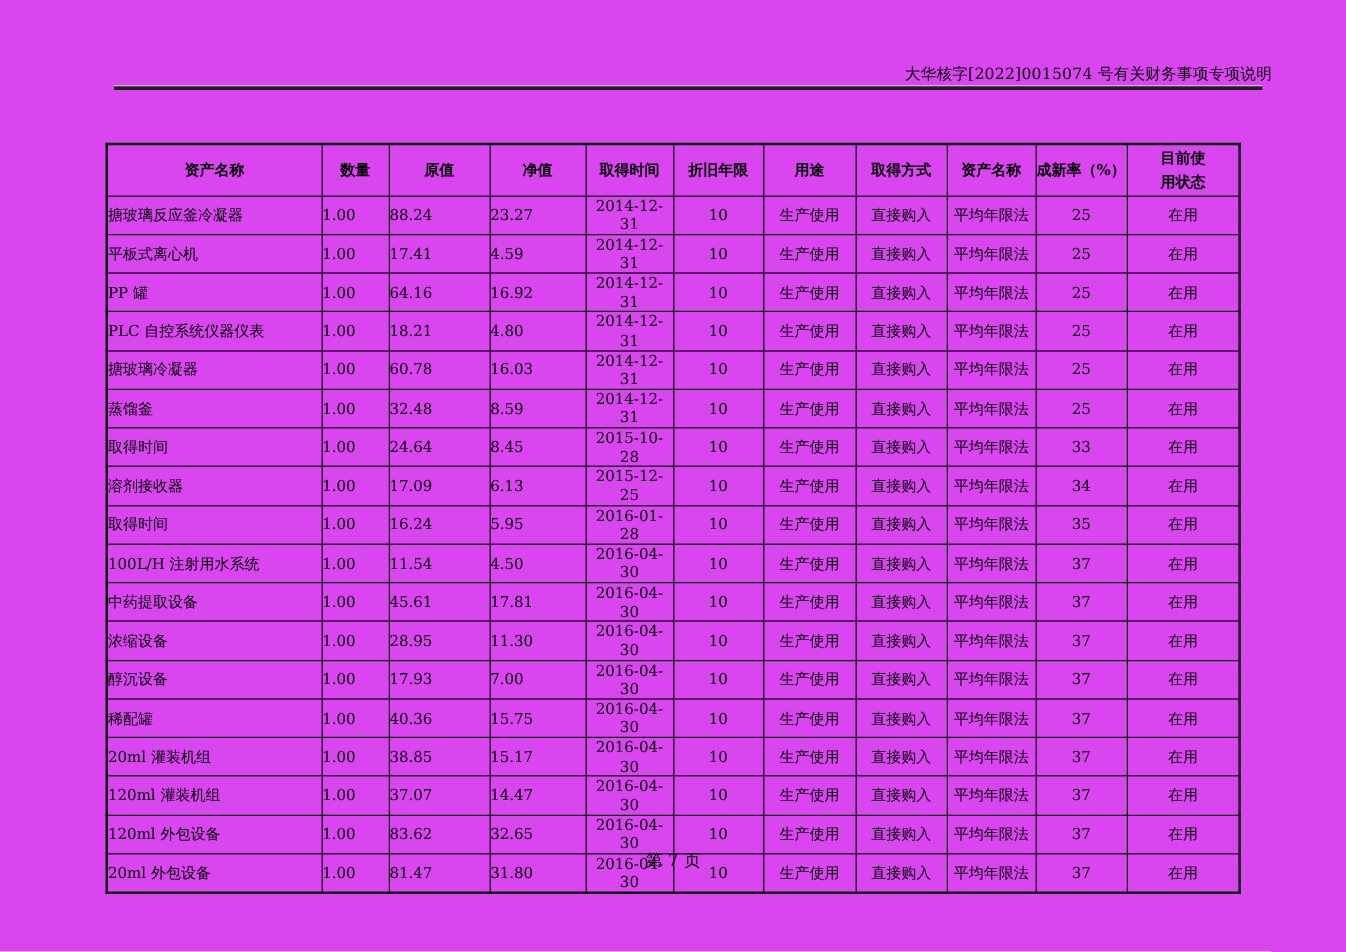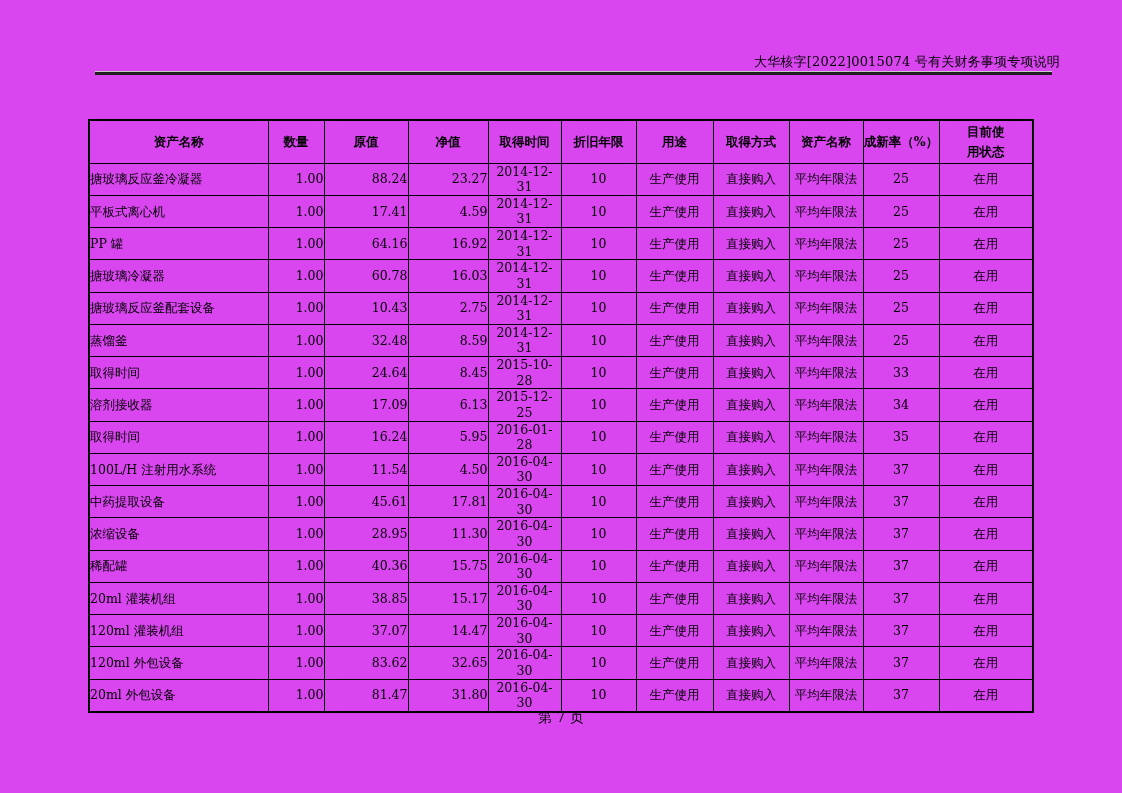--- a/index.html
+++ b/index.html
@@ -57,21 +57,21 @@
     height: 43px;
     font-weight: bold;
     text-align: center;
     padding: 0;
   }
   table.asset-table td {
     height: 23.35px;
     padding: 0;
   }
   td.al-left  { text-align: left;  padding-left: 7px;  padding-right: 2px; }
-  td.al-right { text-align: right; padding-right: 6px; padding-left: 2px; }
+  td.al-right { text-align: left; padding-right: 6px; padding-left: 2px; }
   td.al-center{ text-align: center; }
   .wrap-span {
     display: inline-block;
     text-align: center;
     line-height: 1.55;
   }
   
   .page-footer {
     position: absolute;
     left: 0;
@@ -153,37 +153,37 @@
             <td class="al-right">16.92</td>
             <td class="al-center">2014-12-31</td>
             <td class="al-center">10</td>
             <td class="al-center">生产使用</td>
             <td class="al-center">直接购入</td>
             <td class="al-center">平均年限法</td>
             <td class="al-center">25</td>
             <td class="al-center">在用</td>
           </tr>
           <tr>
+            <td class="al-left">PLC 自控系统仪器仪表</td>
+            <td class="al-right">1.00</td>
+            <td class="al-right">18.21</td>
+            <td class="al-right">4.80</td>
+            <td class="al-center">2014-12-31</td>
+            <td class="al-center">10</td>
+            <td class="al-center">生产使用</td>
+            <td class="al-center">直接购入</td>
+            <td class="al-center">平均年限法</td>
+            <td class="al-center">25</td>
+            <td class="al-center">在用</td>
+          </tr>
+          <tr>
             <td class="al-left">搪玻璃冷凝器</td>
             <td class="al-right">1.00</td>
             <td class="al-right">60.78</td>
             <td class="al-right">16.03</td>
-            <td class="al-center">2014-12-31</td>
-            <td class="al-center">10</td>
-            <td class="al-center">生产使用</td>
-            <td class="al-center">直接购入</td>
-            <td class="al-center">平均年限法</td>
-            <td class="al-center">25</td>
-            <td class="al-center">在用</td>
-          </tr>
-          <tr>
-            <td class="al-left">搪玻璃反应釜配套设备</td>
-            <td class="al-right">1.00</td>
-            <td class="al-right">10.43</td>
-            <td class="al-right">2.75</td>
             <td class="al-center">2014-12-31</td>
             <td class="al-center">10</td>
             <td class="al-center">生产使用</td>
             <td class="al-center">直接购入</td>
             <td class="al-center">平均年限法</td>
             <td class="al-center">25</td>
             <td class="al-center">在用</td>
           </tr>
           <tr>
             <td class="al-left">蒸馏釜</td>
@@ -270,20 +270,33 @@
             <td class="al-right">11.30</td>
             <td class="al-center">2016-04-30</td>
             <td class="al-center">10</td>
             <td class="al-center">生产使用</td>
             <td class="al-center">直接购入</td>
             <td class="al-center">平均年限法</td>
             <td class="al-center">37</td>
             <td class="al-center">在用</td>
           </tr>
           <tr>
+            <td class="al-left">醇沉设备</td>
+            <td class="al-right">1.00</td>
+            <td class="al-right">17.93</td>
+            <td class="al-right">7.00</td>
+            <td class="al-center">2016-04-30</td>
+            <td class="al-center">10</td>
+            <td class="al-center">生产使用</td>
+            <td class="al-center">直接购入</td>
+            <td class="al-center">平均年限法</td>
+            <td class="al-center">37</td>
+            <td class="al-center">在用</td>
+          </tr>
+          <tr>
             <td class="al-left">稀配罐</td>
             <td class="al-right">1.00</td>
             <td class="al-right">40.36</td>
             <td class="al-right">15.75</td>
             <td class="al-center">2016-04-30</td>
             <td class="al-center">10</td>
             <td class="al-center">生产使用</td>
             <td class="al-center">直接购入</td>
             <td class="al-center">平均年限法</td>
             <td class="al-center">37</td>

